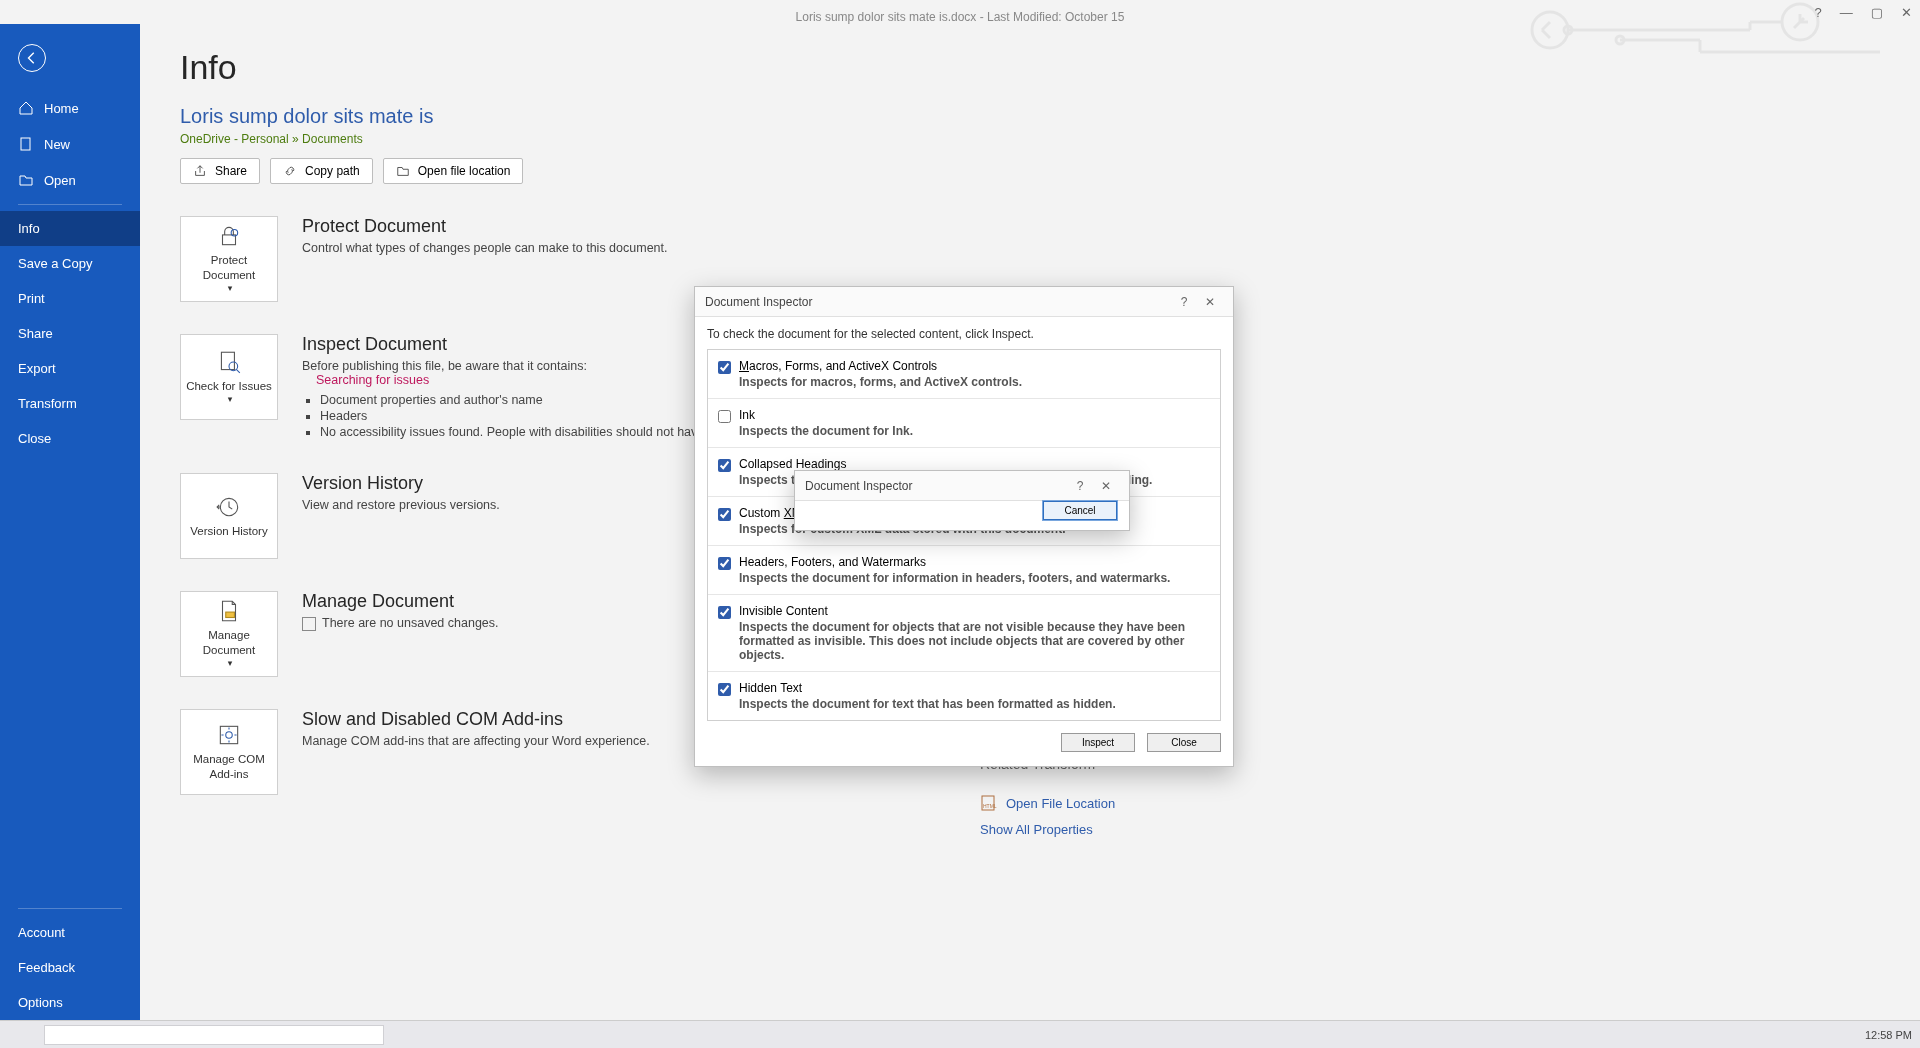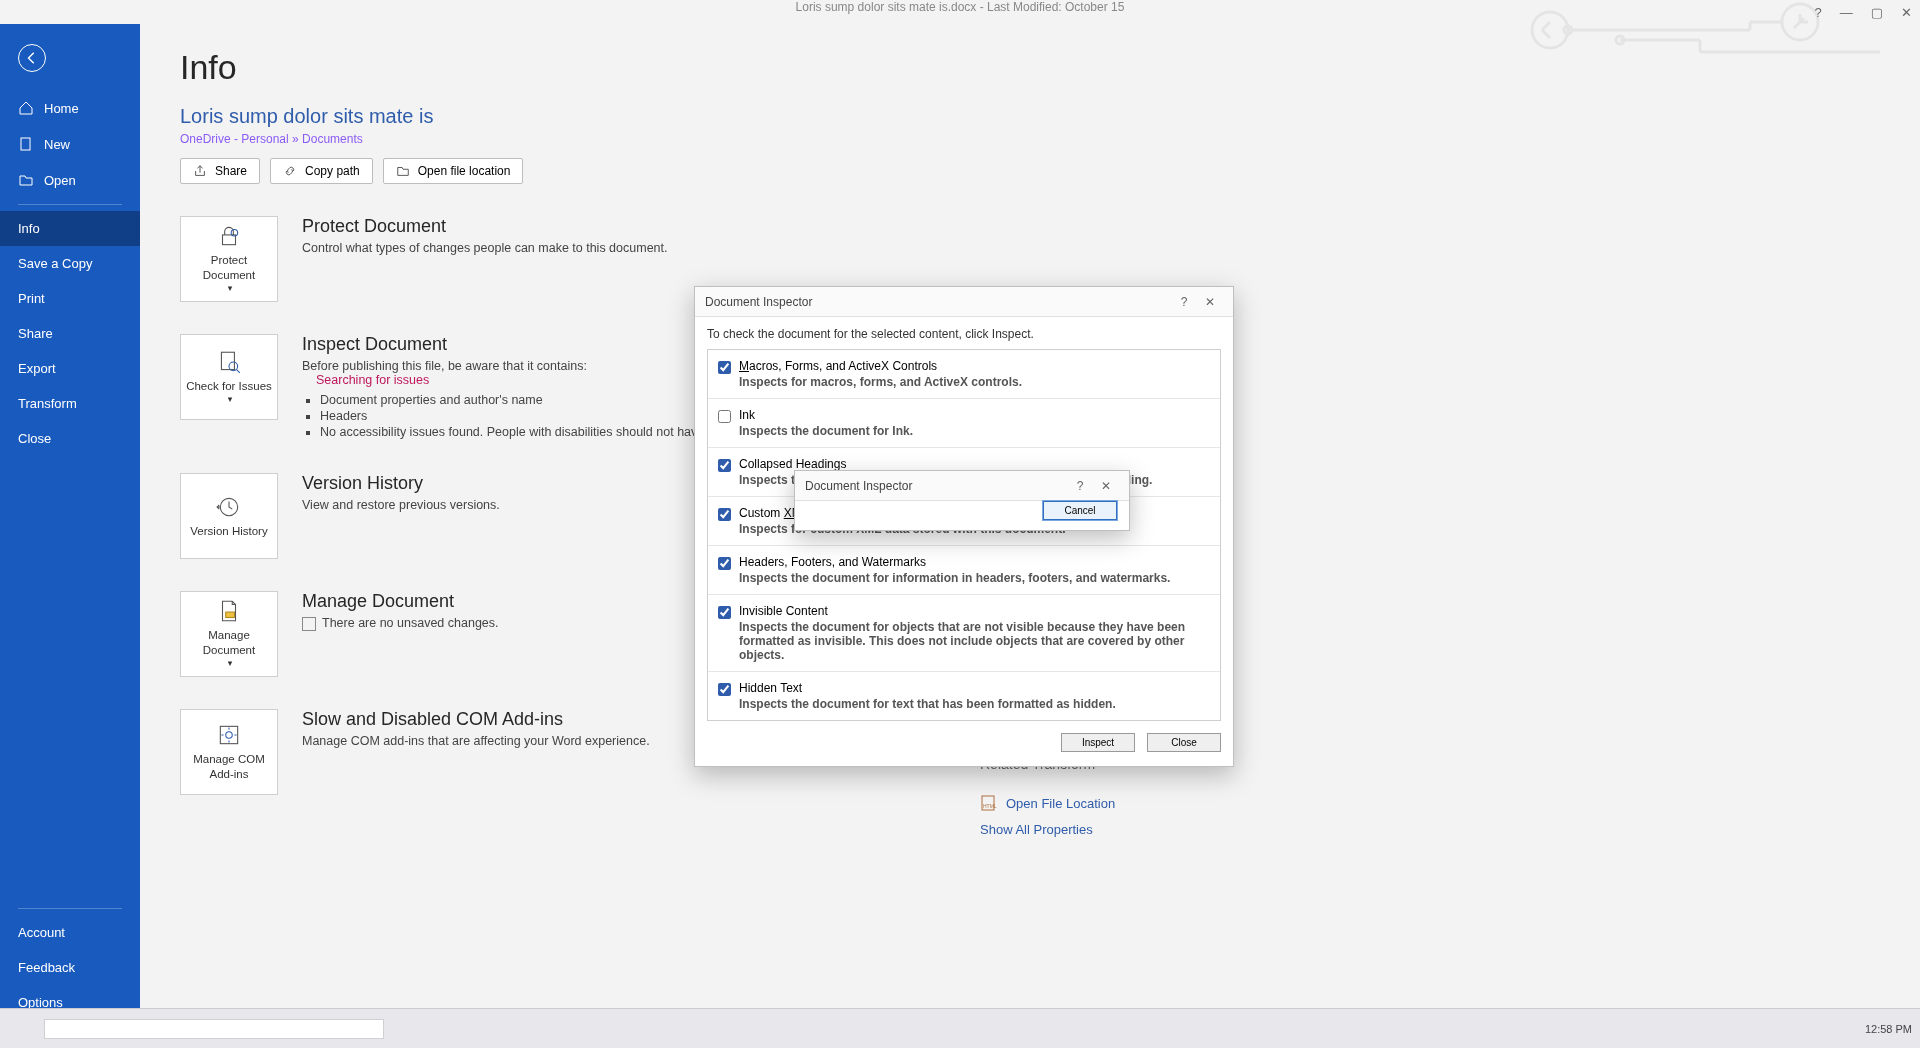--- a/index.html
+++ b/index.html
@@ -1,40 +1,40 @@
 <!DOCTYPE html>
 <html><head>
 <meta charset="utf-8">
 <style>
 * { margin: 0; padding: 0; box-sizing: border-box; font-family: "Segoe UI", sans-serif; }
 body { width: 1920px; height: 1048px; overflow: hidden; background: #f3f3f3; position: relative; }
 
 
-.titlebar { height: 24px; background: #f3f3f3; display: flex; align-items: flex-start; justify-content: center; position: relative; }
+.titlebar { height: 24px; background: #f3f3f3; display: flex; align-items: flex-end; justify-content: center; position: relative; }
 .titlebar-center { font-size: 12px; color: #888; }
 .titlebar-right { position: absolute; right: 8px; top: 0; display: flex; gap: 18px; align-items: center; height: 24px; }
 .titlebar-right span { color: #666; font-size: 13px; cursor: default; }
 .circuit-deco { position: absolute; right: 0; top: 0; width: 420px; height: 60px; opacity: .25; pointer-events: none; }
 
 
 .app { display: flex; height: calc(1048px - 24px - 28px); }
 .sidebar { width: 140px; background: #185abd; color: #fff; display: flex; flex-direction: column; padding-top: 12px; }
 .back-btn { width: 28px; height: 28px; border: 1.5px solid #fff; border-radius: 50%; margin: 8px 0 18px 18px; display: flex; align-items: center; justify-content: center; cursor: pointer; }
 .back-btn svg { width: 14px; height: 14px; }
 .nav-item { display: flex; align-items: center; gap: 10px; padding: 10px 18px; font-size: 13px; cursor: pointer; }
 .nav-item.selected { background: #103e87; }
 .nav-icon { width: 16px; height: 16px; display: inline-flex; align-items: center; justify-content: center; }
 .nav-divider { height: 1px; background: rgba(255,255,255,.25); margin: 6px 18px; }
 .nav-spacer { flex: 1; }
 
 
 .main { flex: 1; padding: 24px 40px; overflow: auto; position: relative; }
 .page-title { font-size: 34px; font-weight: 400; color: #262626; margin-bottom: 18px; }
 .doc-title { font-size: 20px; color: #2f5cab; margin-bottom: 4px; }
-.doc-path { font-size: 12px; color: #8b5cf6; margin-bottom: 12px; }
+.doc-path { font-size: 12px; color: #4d7c0f; margin-bottom: 12px; }
 .btn-row { display: flex; gap: 10px; margin-bottom: 32px; }
 .btn { border: 1px solid #bdbdbd; background: #fff; padding: 5px 12px; font-size: 12px; display: inline-flex; align-items: center; gap: 8px; cursor: pointer; border-radius: 2px; }
 .btn svg { width: 14px; height: 14px; }
 
 .section { display: flex; gap: 24px; margin-bottom: 32px; align-items: flex-start; }
 .tile { width: 98px; height: 86px; border: 1px solid #cfcfcf; background: #fff; display: flex; flex-direction: column; align-items: center; justify-content: center; text-align: center; font-size: 11.5px; color: #333; cursor: pointer; padding: 6px 4px; line-height: 1.3; }
 .tile svg { width: 26px; height: 26px; margin-bottom: 4px; }
 .tile .caret { font-size: 9px; margin-left: 2px; }
 .section-body h3 { font-size: 18px; font-weight: 400; color: #262626; margin-bottom: 4px; }
 .section-body p { font-size: 12.5px; color: #444; }
@@ -66,21 +66,21 @@
 
 
 .modal-prog { left: 794px; top: 470px; width: 336px; z-index: 5; }
 .prog-body { padding: 10px 12px 12px; font-size: 12px; color: #333; }
 .prog-bar-wrap { height: 14px; border: 1px solid #aaa; background: #f5f5f5; margin-top: 6px; position: relative; }
 .prog-bar { position: absolute; left: 110px; top: 0; bottom: 0; width: 98px; background: #23b14d; }
 .prog-footer { display: flex; justify-content: flex-end; padding: 0 12px 10px; }
 .dlg-btn.primary { border: 1px solid #2f6fc0; outline: 1px solid #7aa7de; background: #eaf2fb; }
 
 
-.taskbar { position: absolute; bottom: 0; left: 0; right: 0; height: 40px; background: #e8e8ec; border-top: 1px solid #ccc; display: flex; align-items: center; padding: 0 8px; font-size: 11px; color: #444; }
+.taskbar { position: absolute; bottom: 0; left: 0; right: 0; height: 28px; background: #e8e8ec; border-top: 1px solid #ccc; display: flex; align-items: center; padding: 0 8px; font-size: 11px; color: #444; }
 .taskbar .tb-seg { width: 340px; height: 20px; border: 1px solid #d0d0d4; background: #fff; margin-left: 36px; }
 .taskbar .tb-right { margin-left: auto; }
 
 
 .inspect-rows::-webkit-scrollbar { width: 16px; }
 .inspect-rows::-webkit-scrollbar-track { background: #f0f0f0; border-left: 1px solid #ddd; }
 .inspect-rows::-webkit-scrollbar-thumb { background: #cfcfcf; }
 .inspect-rows::-webkit-scrollbar-button { height: 16px; background: #e8e8e8; border: 1px solid #ccc; }
 </style>
 </head>

